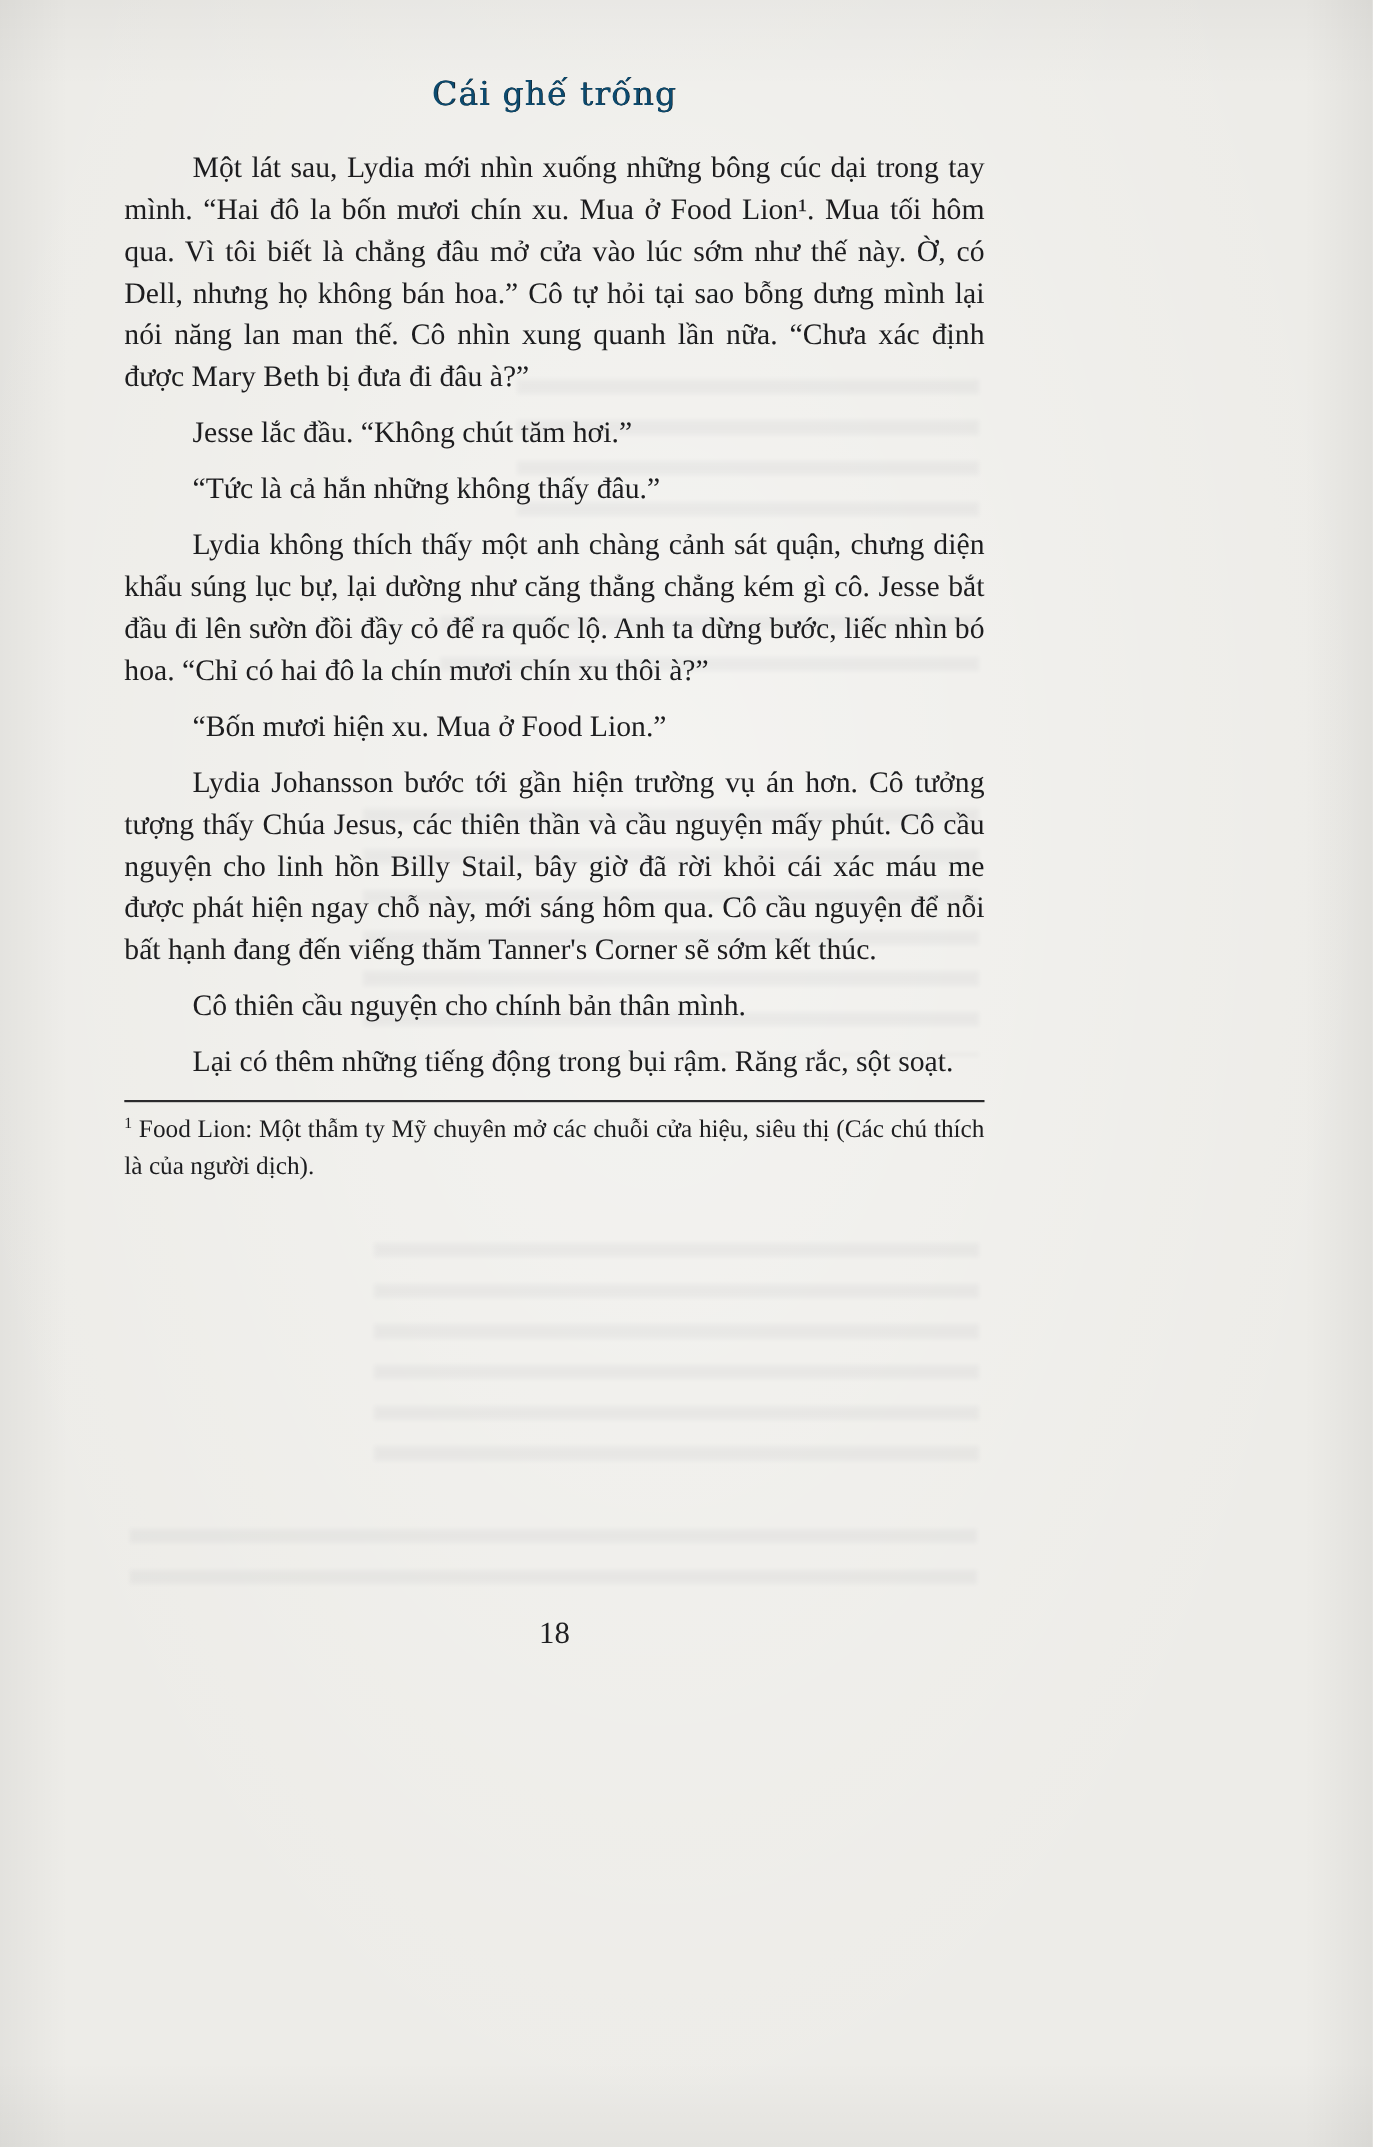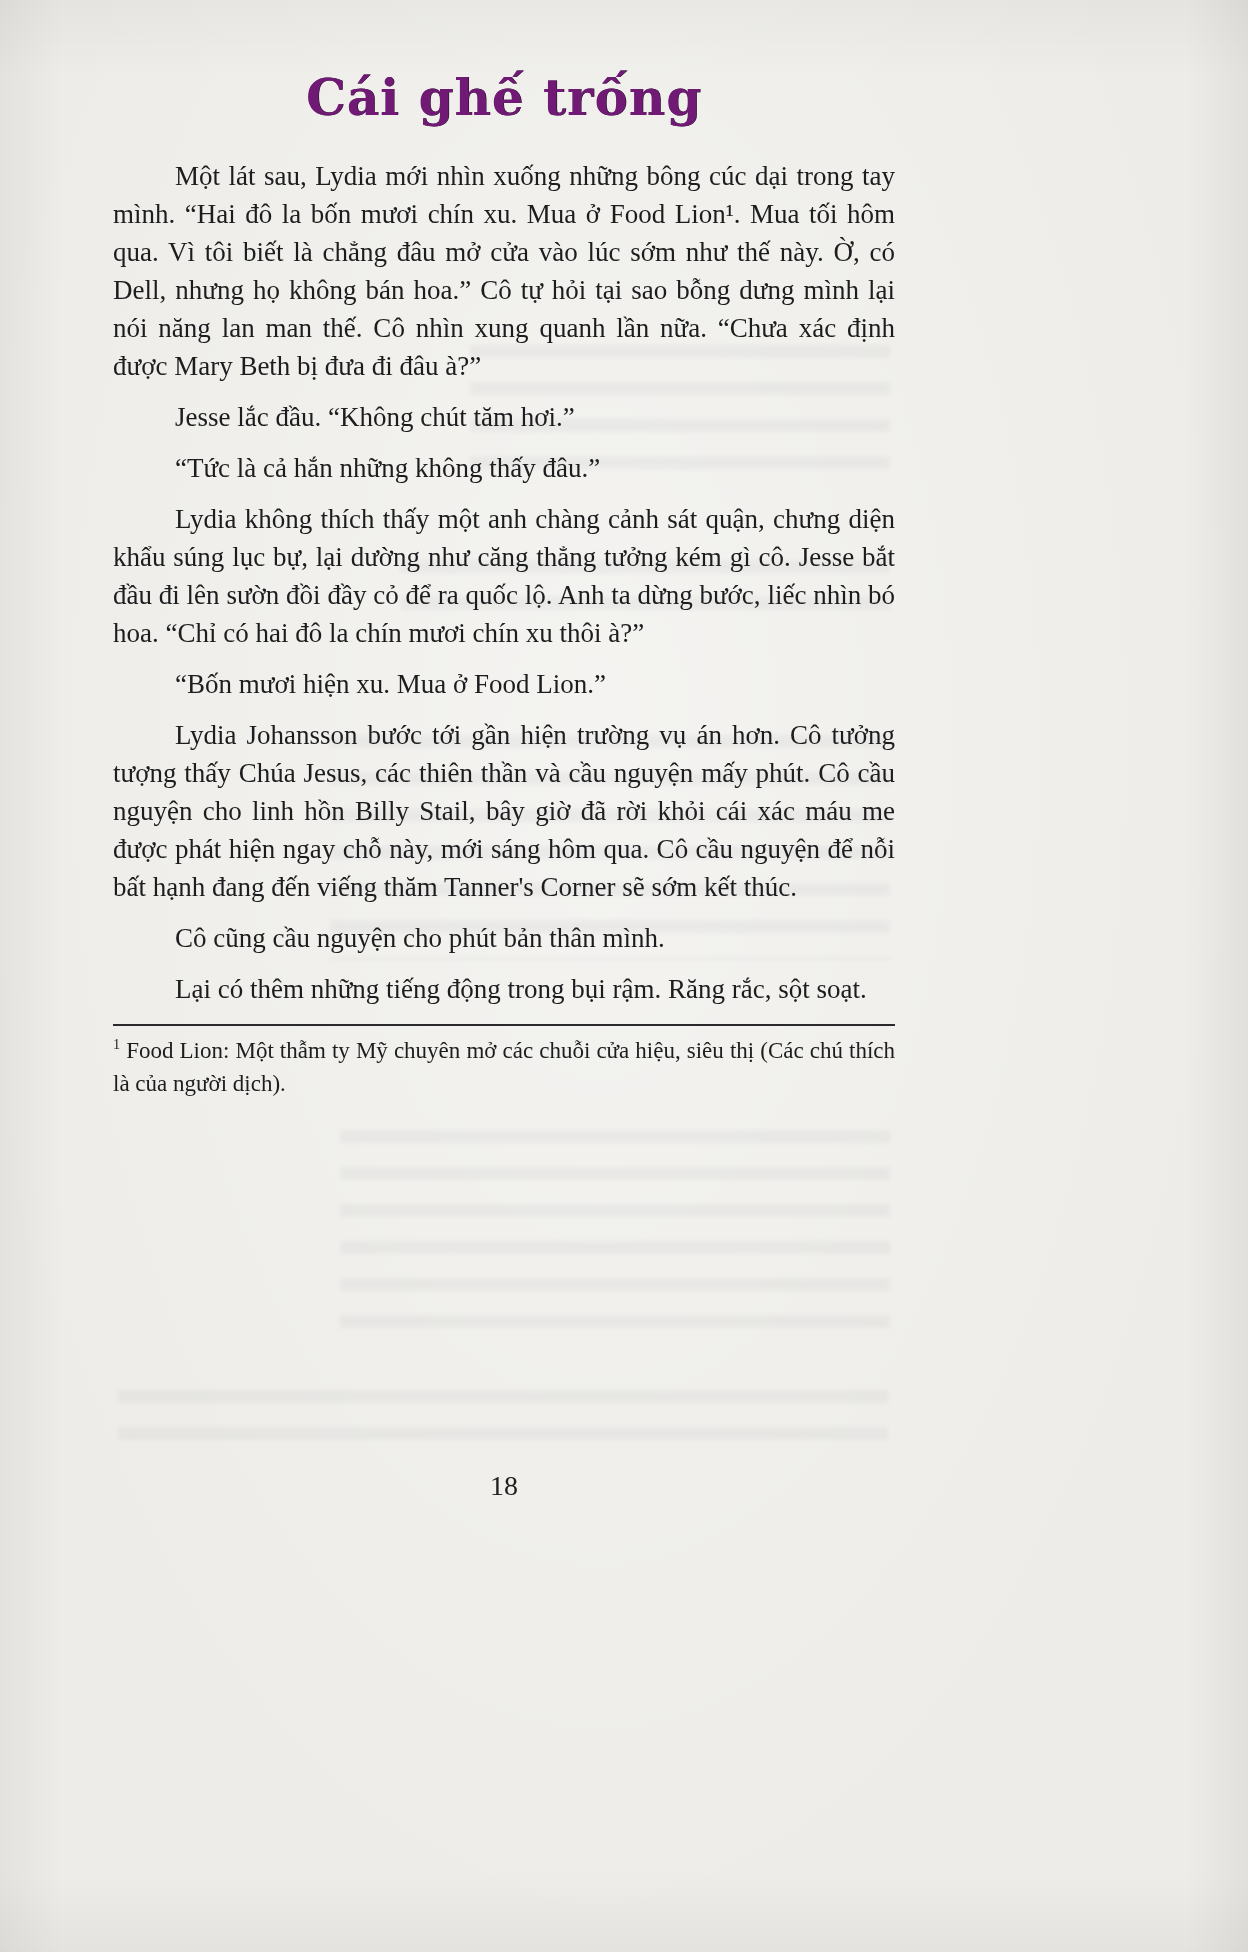--- a/index.html
+++ b/index.html
@@ -48,24 +48,24 @@
     top: 68px;
     width: 782px;
     color: #1d1d1f;
     z-index: 2;
   }
 
   .chapter-title {
     margin: 0 0 30px 0;
     text-align: center;
     font-family: "DejaVu Serif", serif;
-    font-weight: bold;
-    font-size: 50px;
+    font-weight: normal;
+    font-size: 30px;
     letter-spacing: 1px;
-    color: #701a75;
+    color: #0c4a6e;
     text-shadow: 0.5px 0 0 #141416;
   }
 
   .body-text p {
     margin: 0 0 13px 0;
     font-size: 27px;
     line-height: 38px;
     text-align: justify;
     text-indent: 62px;
   }
@@ -115,24 +115,24 @@
 <div class="bleed bleed-5"></div>
 
 <div class="page-content">
 
   <h1 class="chapter-title">Cái ghế trống</h1>
 
   <div class="body-text">
     <p>Một lát sau, Lydia mới nhìn xuống những bông cúc dại trong tay mình. “Hai đô la bốn mươi chín xu. Mua ở Food Lion¹. Mua tối hôm qua. Vì tôi biết là chẳng đâu mở cửa vào lúc sớm như thế này. Ờ, có Dell, nhưng họ không bán hoa.” Cô tự hỏi tại sao bỗng dưng mình lại nói năng lan man thế. Cô nhìn xung quanh lần nữa. “Chưa xác định được Mary Beth bị đưa đi đâu à?”</p>
     <p>Jesse lắc đầu. “Không chút tăm hơi.”</p>
     <p>“Tức là cả hắn những không thấy đâu.”</p>
-    <p>Lydia không thích thấy một anh chàng cảnh sát quận, chưng diện khẩu súng lục bự, lại dường như căng thẳng tưởng kém gì cô. Jesse bắt đầu đi lên sườn đồi đầy cỏ để ra quốc lộ. Anh ta dừng bước, liếc nhìn bó hoa. “Chỉ có hai đô la chín mươi chín xu thôi à?”</p>
+    <p>Lydia không thích thấy một anh chàng cảnh sát quận, chưng diện khẩu súng lục bự, lại dường như căng thẳng chẳng kém gì cô. Jesse bắt đầu đi lên sườn đồi đầy cỏ để ra quốc lộ. Anh ta dừng bước, liếc nhìn bó hoa. “Chỉ có hai đô la chín mươi chín xu thôi à?”</p>
     <p>“Bốn mươi hiện xu. Mua ở Food Lion.”</p>
     <p>Lydia Johansson bước tới gần hiện trường vụ án hơn. Cô tưởng tượng thấy Chúa Jesus, các thiên thần và cầu nguyện mấy phút. Cô cầu nguyện cho linh hồn Billy Stail, bây giờ đã rời khỏi cái xác máu me được phát hiện ngay chỗ này, mới sáng hôm qua. Cô cầu nguyện để nỗi bất hạnh đang đến viếng thăm Tanner's Corner sẽ sớm kết thúc.</p>
-    <p>Cô cũng cầu nguyện cho phút bản thân mình.</p>
+    <p>Cô thiên cầu nguyện cho chính bản thân mình.</p>
     <p>Lại có thêm những tiếng động trong bụi rậm. Răng rắc, sột soạt.</p>
   </div>
 
   <hr class="footnote-rule">
 
   <p class="footnote"><sup>1</sup><span> Food Lion: Một thẫm ty Mỹ chuyên mở các chuỗi cửa hiệu, siêu thị (Các chú thích là của người dịch).</span></p>
 
 </div>
 
 <div class="page-number">18</div>

